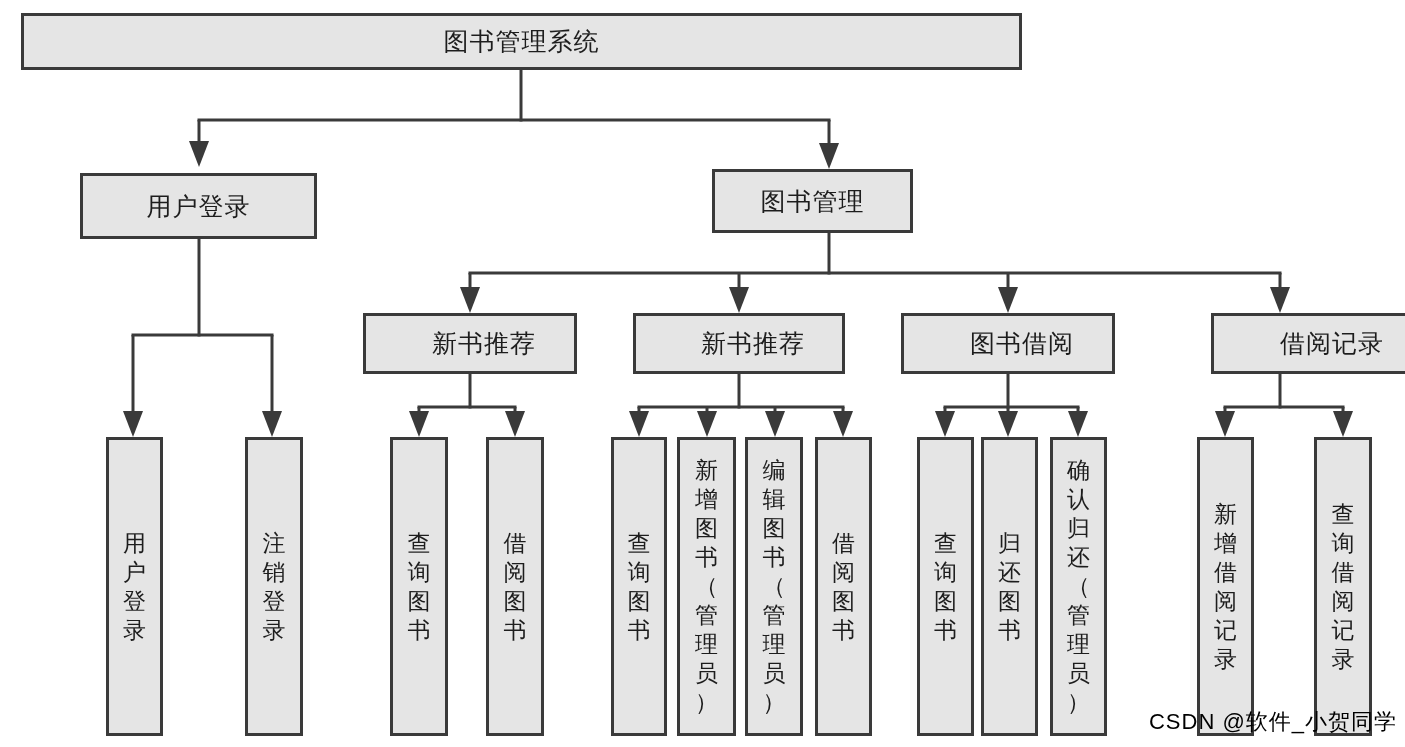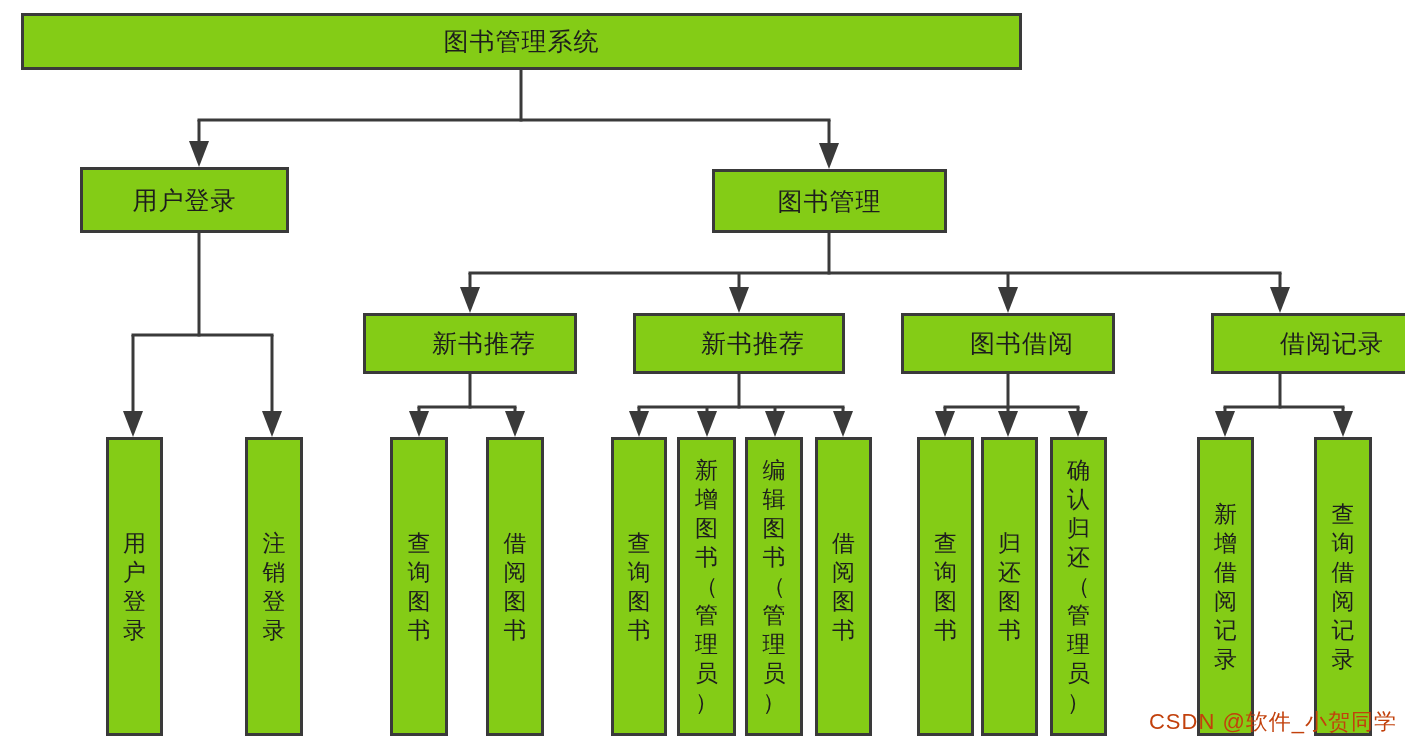--- a/index.html
+++ b/index.html
@@ -11,46 +11,46 @@
     color:#1d1d1d;
     overflow:hidden;
   }
   #wires{position:absolute;left:0;top:0;width:1405px;height:747px;pointer-events:none;}
   #wires line{stroke:#3a3a3a;stroke-width:3;}
   #wires polygon{fill:#3a3a3a;}
   .box{
     position:absolute;
     box-sizing:border-box;
     border:3px solid #3a3a3a;
-    background:#84cc16;
+    background:#e5e5e5;
     display:flex;
     align-items:center;
     justify-content:center;
     text-align:center;
   }
   .h-label{font-size:25px;letter-spacing:1px;color:#1d1d1d;}
   .root{left:21px;top:13px;width:1001px;height:57px;}
-  .l2a{left:80px;top:167px;width:209px;height:66px;}
-  .l2b{left:712px;top:169px;width:235px;height:64px;}
+  .l2a{left:80px;top:173px;width:237px;height:66px;}
+  .l2b{left:712px;top:169px;width:201px;height:64px;}
   .l3{top:313px;height:61px;padding-left:28px;}
   .tall{top:437px;height:299px;}
   .vlabel{
     font-size:23px;
     line-height:29px;
     white-space:pre-line;
     letter-spacing:0;
     color:#1d1d1d;
     display:block;
   }
   #watermark{
     position:absolute;
     right:8px;
     bottom:10px;
     font-size:22px;
-    color:#c2410c;
+    color:#000000;
     letter-spacing:1px;
     z-index:5;
     margin-top:34px;
   }
 </style>
 </head>
 <body>
 
 <div id="canvas">
 

